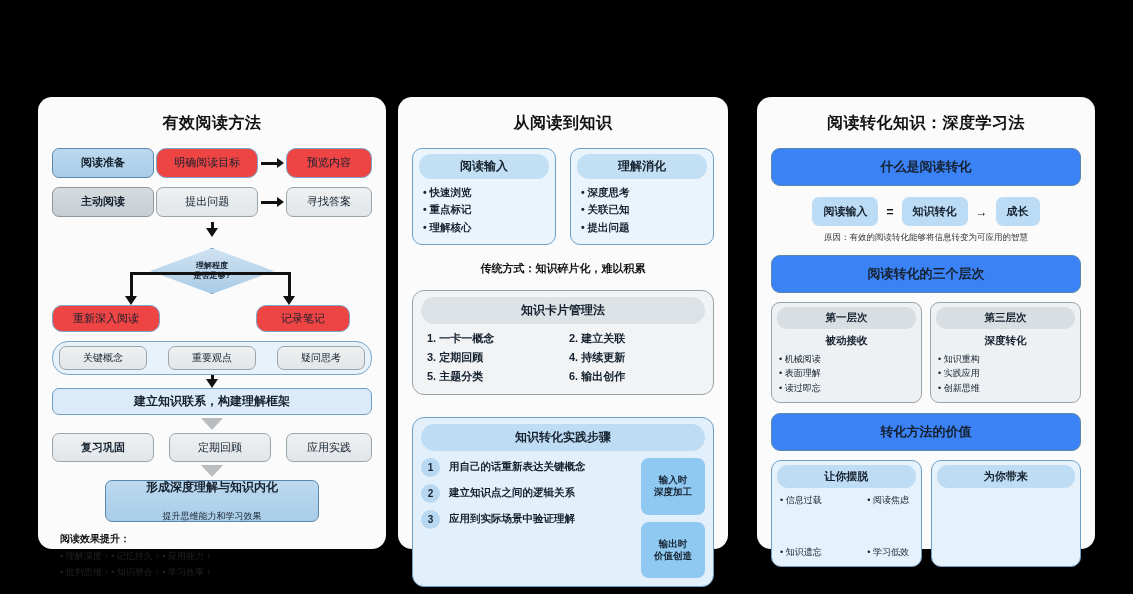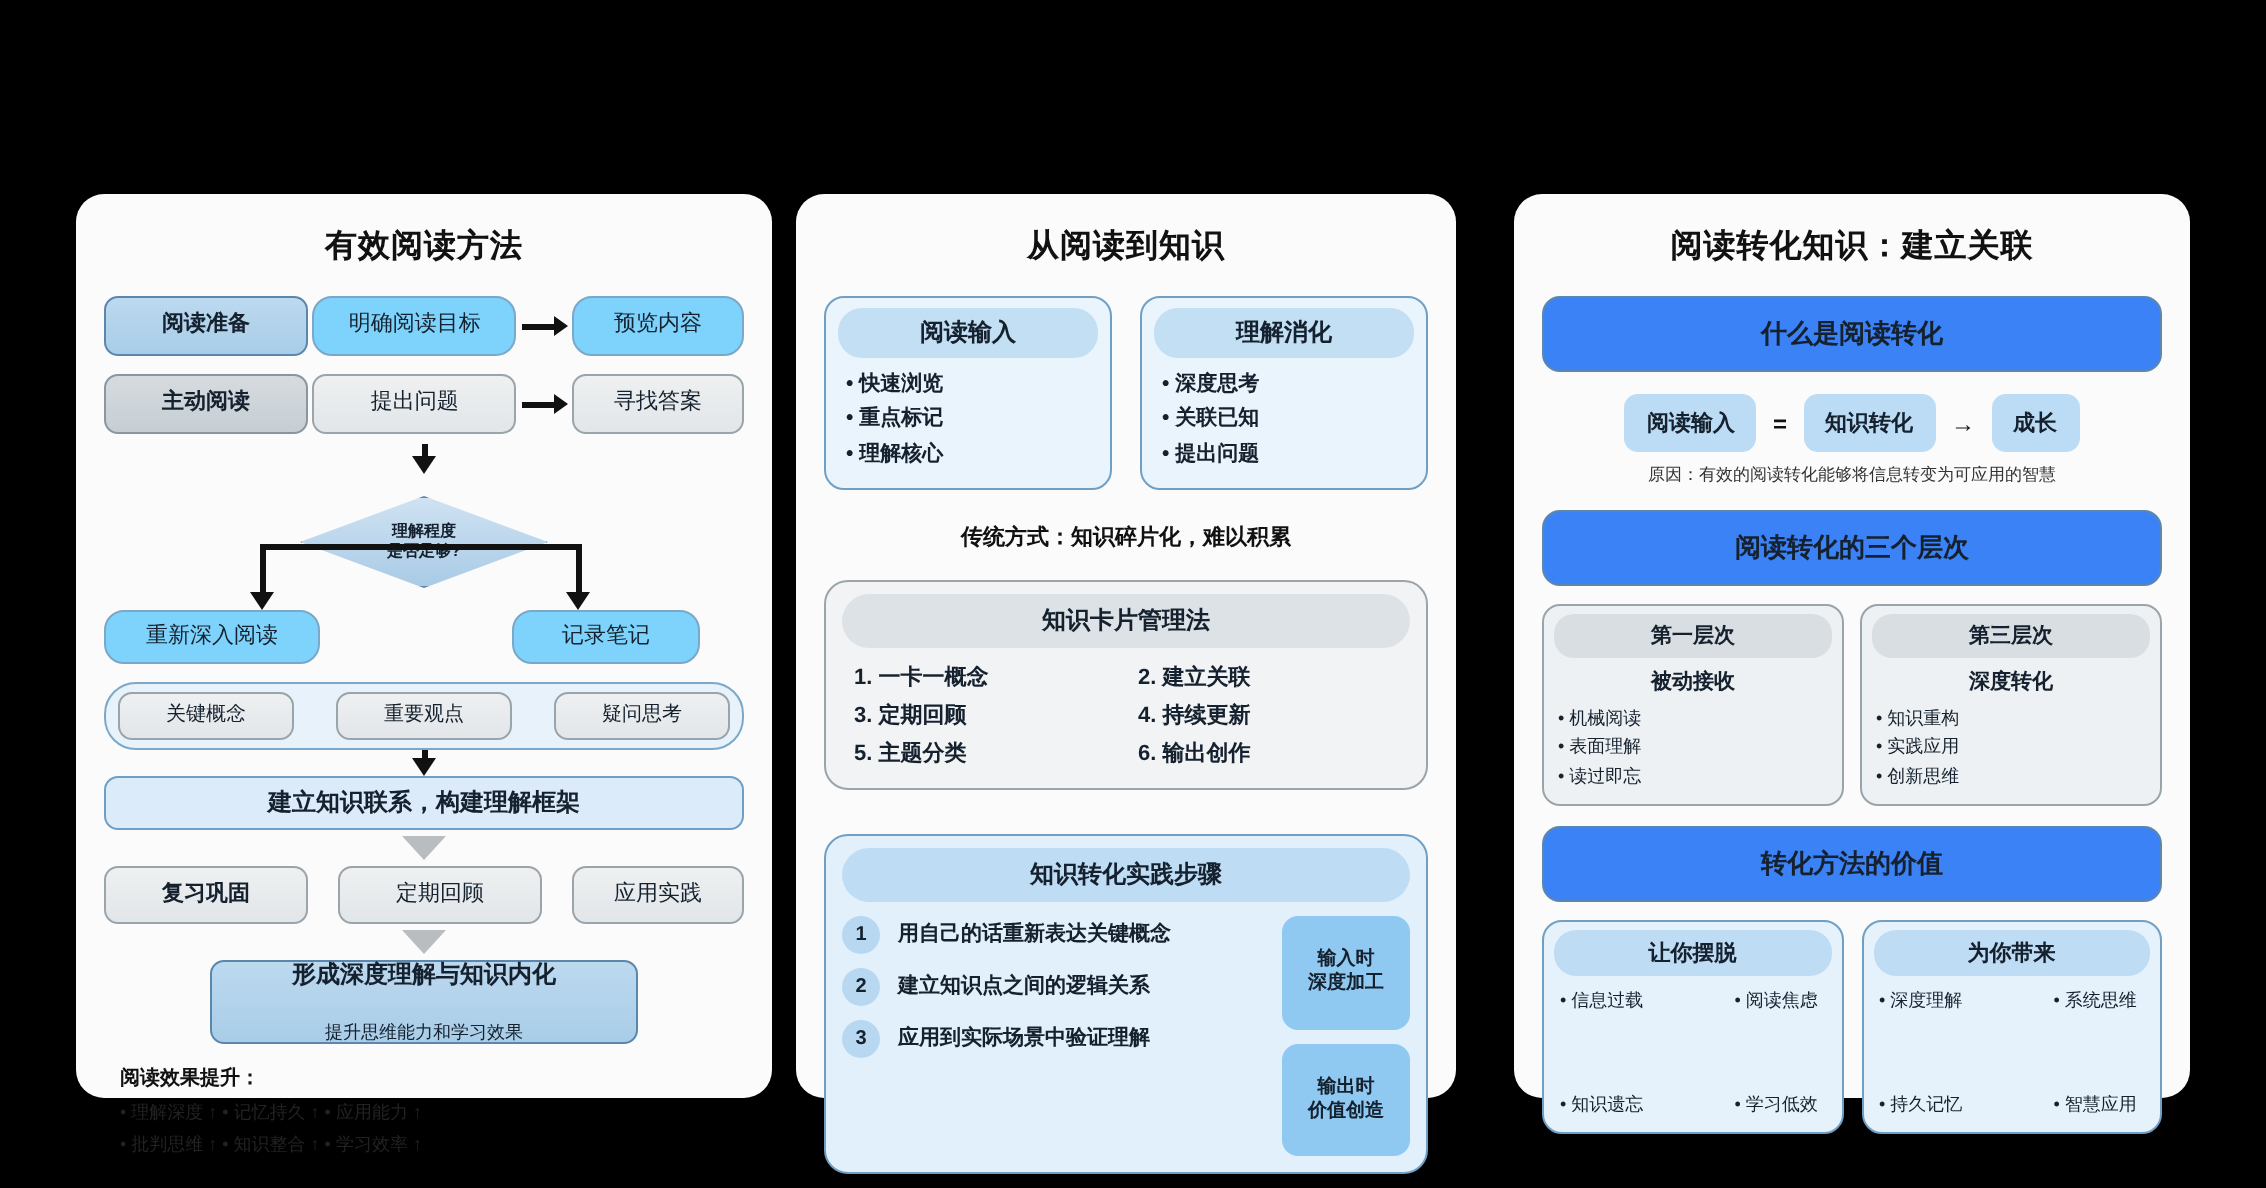--- a/index.html
+++ b/index.html
@@ -42,21 +42,21 @@
     border: 1px solid #7a9ec0;
     font-size: 11px;
     color: #15212e;
     display: flex;
     align-items: center;
     justify-content: center;
     text-align: center;
     line-height: 1.25;
   }
   .blue   { background: linear-gradient(#bcd9ef,#a9cde8); border-color:#5b87ad; font-weight:bold; }
-  .lblue  { background: #7dd3fc; border-color:#7ba7c9;border-radius:10px; }
+  .lblue  { background: #ef4444; border-color:#7ba7c9;border-radius:10px; }
   .llblue { background: #dcebf9; border-color:#6f9fc4; }
   .gray   { background: linear-gradient(#d6dbdf,#c6ced4); border-color:#8b969e; font-weight:bold; }
   .lgray  { background: linear-gradient(#eef0f1,#e2e6e9); border-color:#9aa4ab; }
 
   
   .row { display: flex; justify-content: space-between; align-items: center; }
   .r1 { margin-bottom: 9px; }
   .cell { height: 30px; width: 102px; }
   .cellw { height: 30px; width: 86px; }
   .arrow-wrap { display:flex; align-items:center; }
@@ -373,21 +373,21 @@
           <div class="tagbox">
             <div>输出时</div>
             <div>价值创造</div>
           </div>
         </div>
       </div>
     </div>
   </div>
 
   <div class="panel" id="panel3">
-    <div class="panel-title">阅读转化知识：建立关联</div>
+    <div class="panel-title">阅读转化知识：深度学习法</div>
 
     <div class="bar-node">什么是阅读转化</div>
 
     <div class="eqrow">
       <div class="eqbox">阅读输入</div>
       <div class="eqsym">=</div>
       <div class="eqbox">知识转化</div>
       <div class="eqsym">→</div>
       <div class="eqbox">成长</div>
     </div>
@@ -424,23 +424,17 @@
         <div class="h">让你摆脱</div>
         <div class="bgrid">
           <div>信息过载</div>
           <div>阅读焦虑</div>
           <div>知识遗忘</div>
           <div>学习低效</div>
         </div>
       </div>
       <div class="bcol">
         <div class="h">为你带来</div>
-        <div class="bgrid">
-          <div>深度理解</div>
-          <div>系统思维</div>
-          <div>持久记忆</div>
-          <div>智慧应用</div>
-        </div>
       </div>
     </div>
   </div>
 
 </div>
 
 </body></html>

